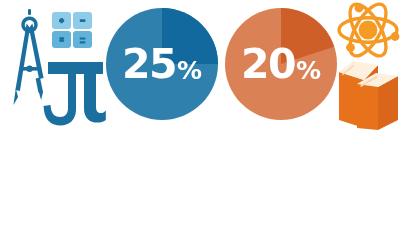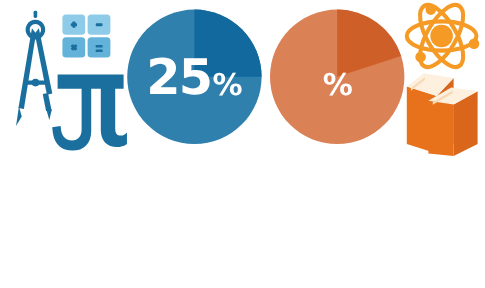--- a/index.html
+++ b/index.html
@@ -153,20 +153,21 @@
     </div>
   </div>
 
   <div class="pie-wrap" id="pie-orange-wrap">
     <svg class="pie-svg" viewBox="0 0 112 112">
       <circle cx="56" cy="56" r="56" fill="#db8156"></circle>
 
       <path d="M56 56 L56 0 A56 56 0 0 1 109.26 38.70 Z" fill="#cf5f28"></path>
     </svg>
     <div class="pie-label">
+      <span class="value">20</span>
       <span class="pct">%</span>
     </div>
   </div>
 
   <div class="abs" id="science-icon-group">
 
     <div id="atom-icon-holder">
       <svg viewBox="0 0 64 58" width="64" height="58">
         <g fill="none" stroke="#f59a24" stroke-width="3.4">
           <ellipse cx="32" cy="28" rx="29" ry="12.2" transform="rotate(0 32 28)"></ellipse>

